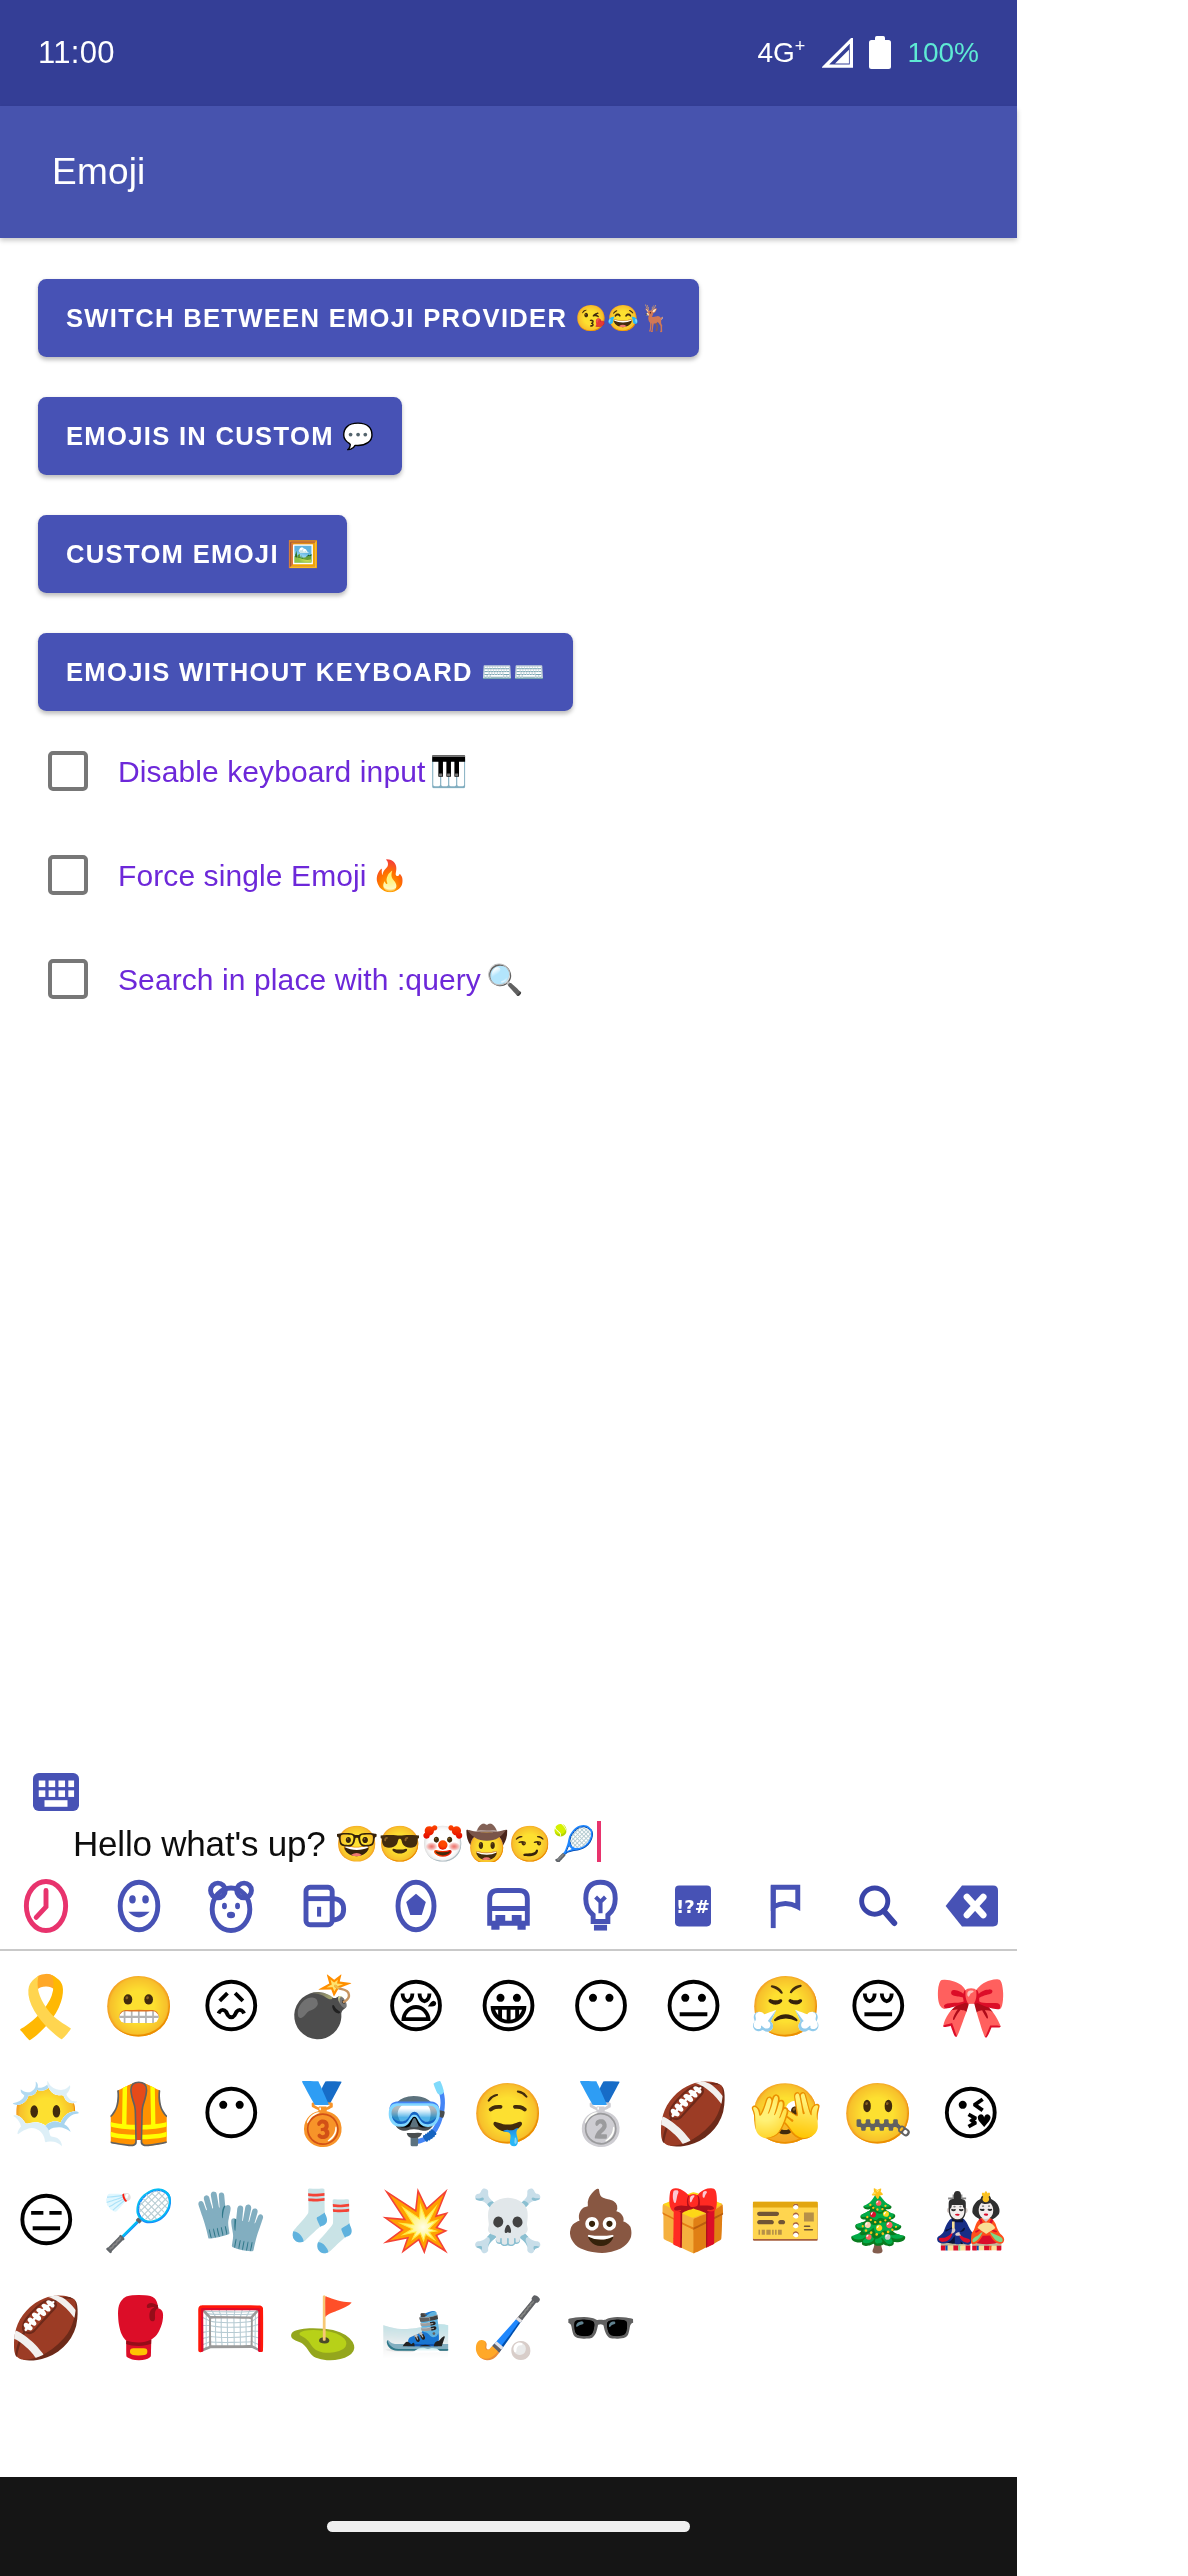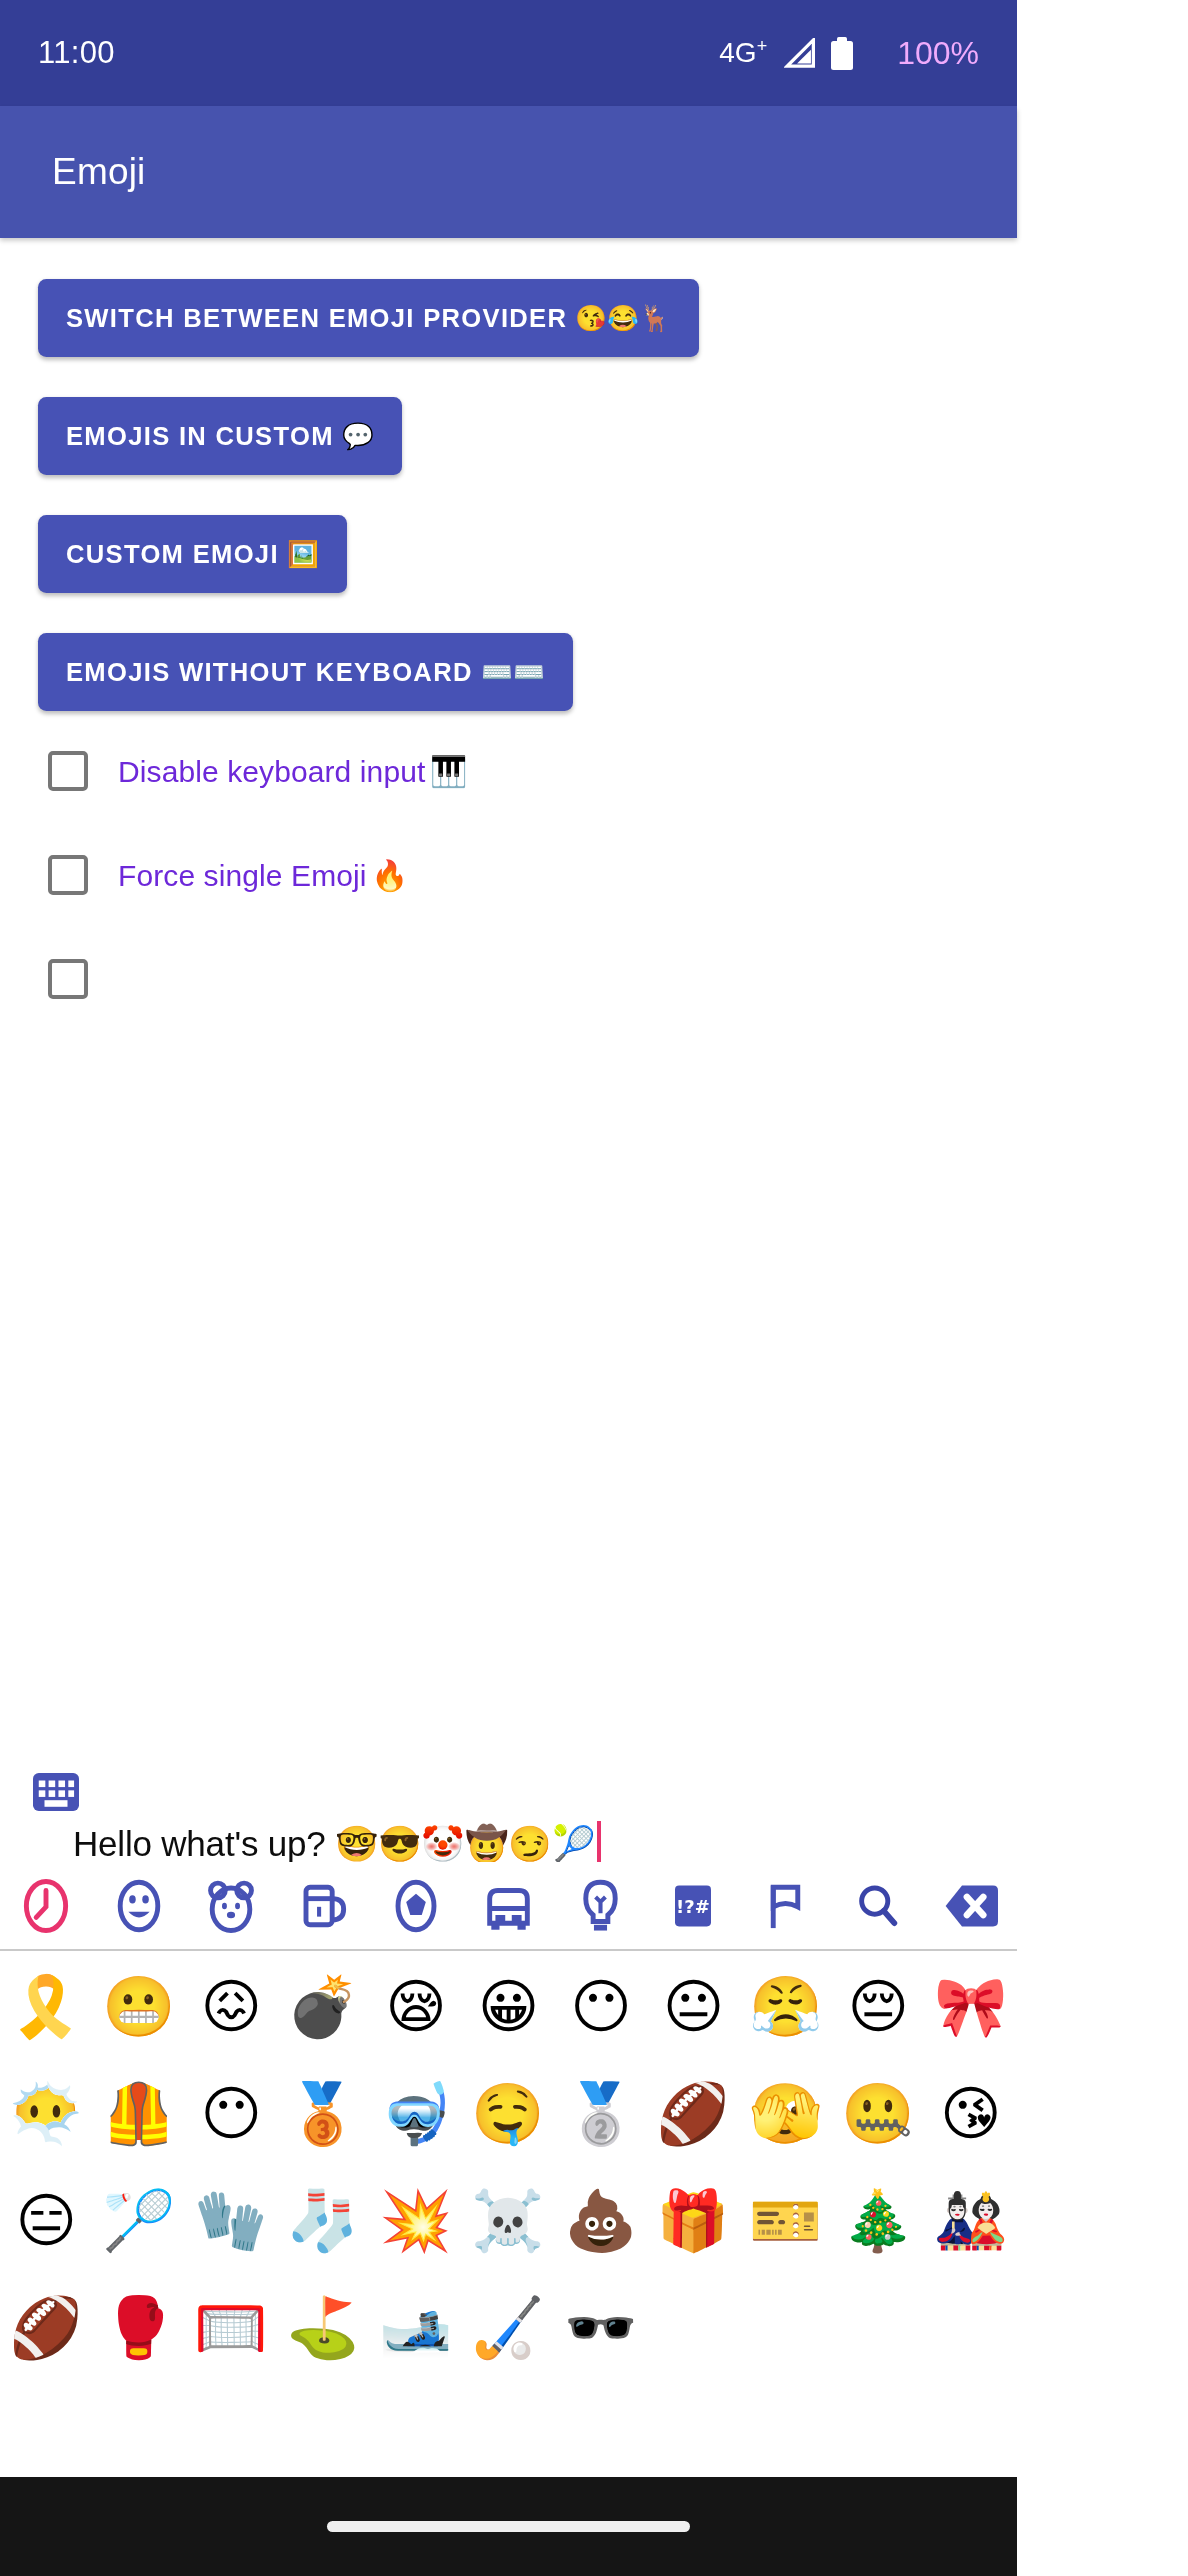--- a/index.html
+++ b/index.html
@@ -18,21 +18,21 @@
   }
   .status-clock { color:#fff; font-size:31px; letter-spacing:0.3px; }
   .status-right { display:flex; align-items:center; gap:16.5px; }
   .status-net { color:#fff; font-size:28px; position:relative; }
   .status-net sup { font-size:18px; vertical-align:super; }
   .sig-tri { width:31px; height:30px; position:relative; }
   .sig-tri svg { display:block; }
   .batt { width:21.5px; height:33px; position:relative; }
   .batt-body { position:absolute; left:0; bottom:0; width:21.5px; height:29px; background:#fff; border-radius:2.5px; }
   .batt-cap { position:absolute; left:5.8px; top:0; width:10px; height:5.8px; background:#fff; border-radius:1.7px 1.7px 0 0; }
-  .status-batt-pct { color:#f0abfc; font-size:32px;margin-left:28px; }
+  .status-batt-pct { color:#5eead4; font-size:28px; }
 
   
   .app-bar {
     height:132px; background:#4753ae; display:flex; align-items:center;
     padding:0 52px;
     box-shadow:0 2.5px 5px rgba(0,0,0,.22);
     position:relative; z-index:5;
   }
   .app-title { color:#fff; font-size:37px; font-weight:400; letter-spacing:0.2px; }
 
@@ -185,20 +185,23 @@
       </div>
     </div>
     <div class="check-row">
       <div class="check-box"></div>
       <div class="check-label">
         <span>Force single Emoji</span><span class="emo">🔥</span>
       </div>
     </div>
     <div class="check-row">
       <div class="check-box"></div>
+      <div class="check-label">
+        <span>Search in place with :query</span><span class="emo">🔍</span>
+      </div>
     </div>
 
   </div>
 
   <div class="input-wrap">
     <div class="kb-icon">
       <svg width="46" height="38" viewBox="0 0 56 46">
         <rect x="0" y="0" width="56" height="46" rx="7" fill="#4752b5"></rect>
         <rect x="7" y="9" width="8" height="8" fill="#fff"></rect>
         <rect x="19" y="9" width="8" height="8" fill="#fff"></rect>

